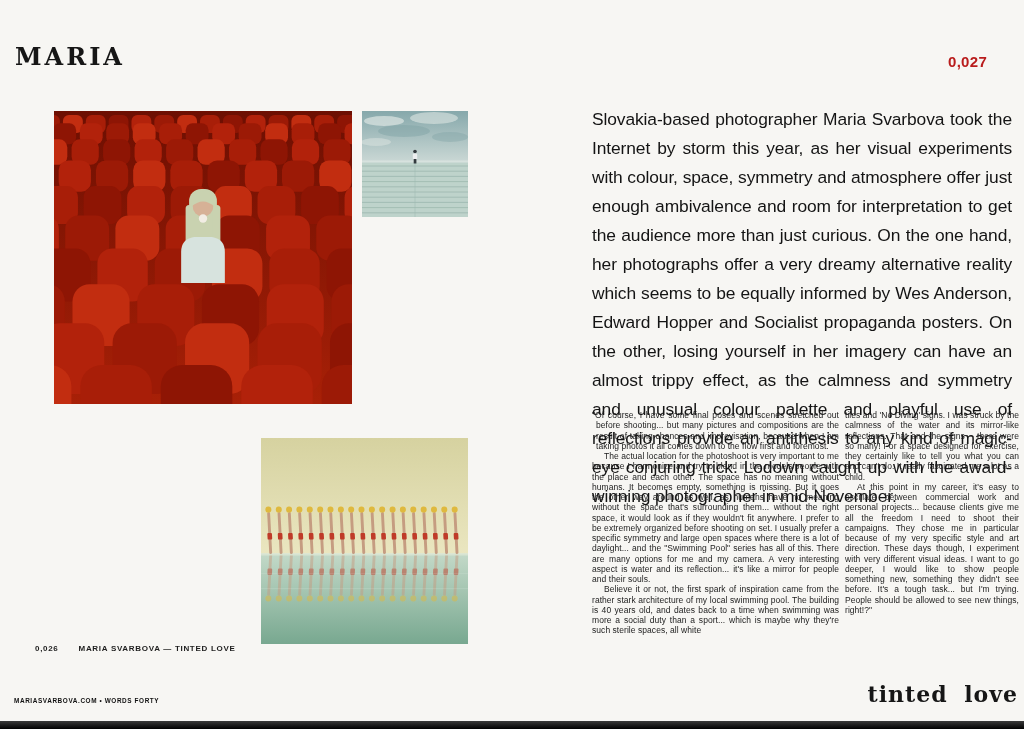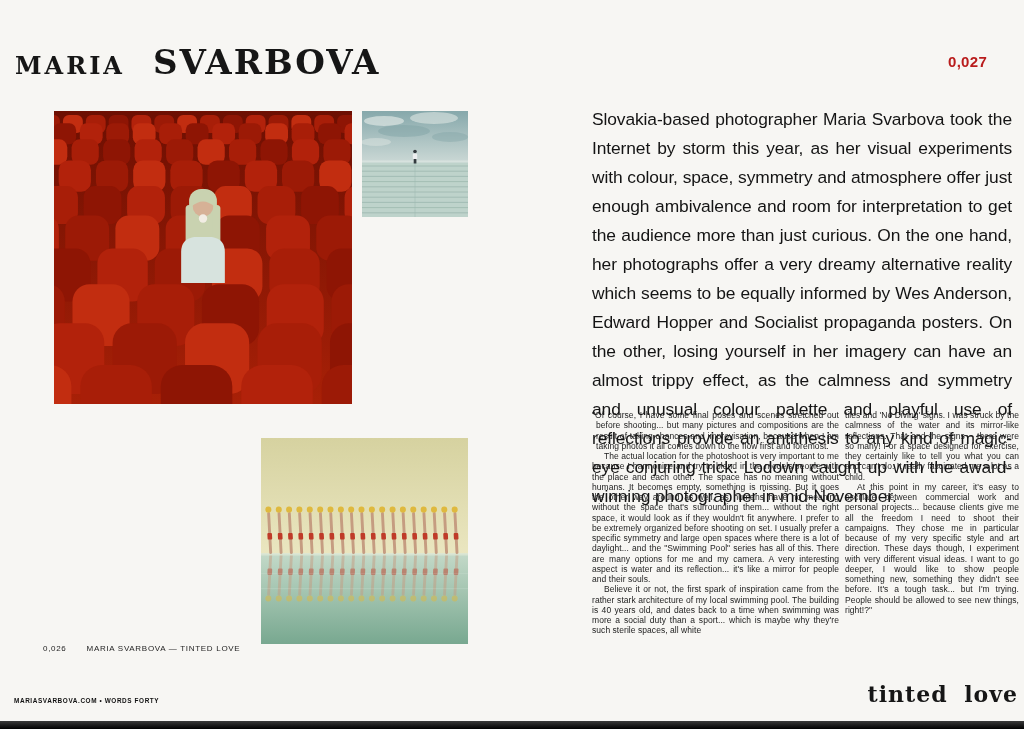--- a/index.html
+++ b/index.html
@@ -9,21 +9,21 @@
 
   
   .title-row{position:absolute;left:15px;top:42px;display:flex;align-items:baseline;gap:28px;}
   .title-first{font-size:24px;letter-spacing:3px;}
   .title-last{font-size:34px;letter-spacing:2px;}
   .photo{position:absolute;overflow:hidden;background:#ccc;}
   .photo svg{display:block;width:100%;height:100%;}
   .photo-cinema{left:14px;top:95px;width:298px;height:293px;}
   .photo-pool{left:322px;top:95px;width:106px;height:106px;}
   .photo-swimmers{left:221px;top:422px;width:207px;height:206px;}
-  .caption{position:absolute;left:35px;top:644px;font-size:8px;font-weight:400;letter-spacing:.7px;color:#1d1d1d;margin-left:8px;}
+  .caption{position:absolute;left:35px;top:644px;font-size:8px;font-weight:700;letter-spacing:.7px;color:#1d1d1d;}
   .caption .cap-num{margin-right:20px;}
   .page-footer{position:absolute;left:14px;top:697px;font-size:6.4px;font-weight:700;letter-spacing:.6px;color:#111;}
 
   
   .page-number{position:absolute;left:948px;top:53px;font-size:15px;font-weight:700;letter-spacing:.3px;color:#b91c1c;}
   .intro{position:absolute;left:592px;top:88px;width:420px;font-size:17.4px;line-height:29px;letter-spacing:-.1px;color:#141414;text-align:justify;}
   .bodycol{position:absolute;top:410px;font-size:8.5px;line-height:10.25px;color:#1c1c1c;text-align:justify;letter-spacing:.05px;}
   .col-left{left:592px;width:247px;}
   .col-right{left:845px;width:174px;}
   .bodycol p{margin:0;}
@@ -35,21 +35,20 @@
   .bottom-edge{position:absolute;left:0;bottom:0;width:1024px;height:8px;background:linear-gradient(#3a3a3a,#000);}
   .right-edge{position:absolute;right:0;top:0;width:8px;height:721px;background:linear-gradient(to right,rgba(0,0,0,0),rgba(0,0,0,.07));}
 </style>
 </head>
 <body>
 
 <div class="spread">
 
   <div class="title-row">
     <span class="deco title-first">MARIA</span>
-    <span class="deco title-last">SVARBOVA</span>
   </div>
 
   <figure class="photo photo-cinema" id="art-cinema">
       <svg viewBox="0 0 300 293" width="100%" height="100%" preserveAspectRatio="none">
         <defs>
           <linearGradient id="gcin" x1="0" y1="0" x2="0" y2="1">
             <stop offset="0" stop-color="#6d0f02"></stop>
             <stop offset="1" stop-color="#a82007"></stop>
           </linearGradient>
         </defs>

